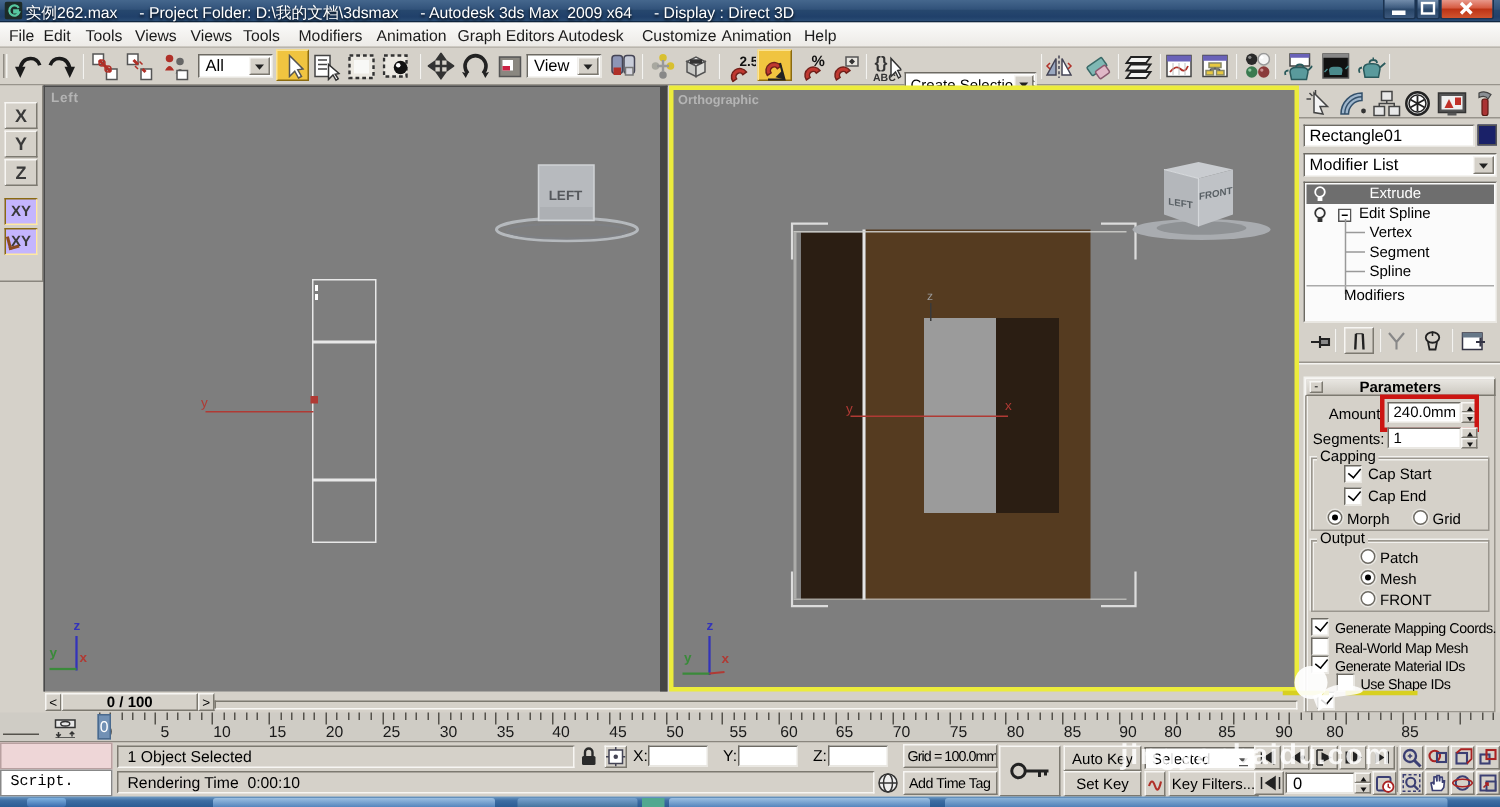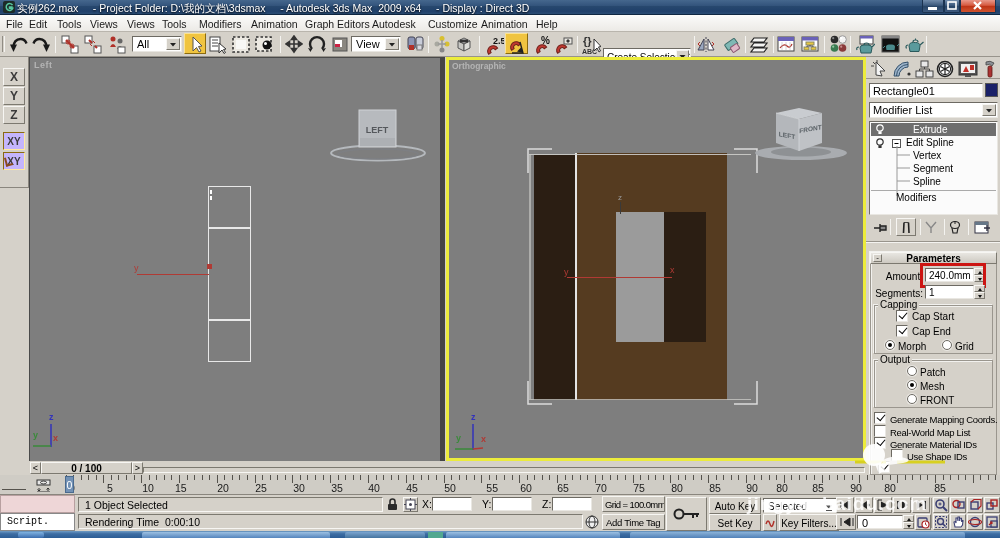--- a/index.html
+++ b/index.html
@@ -505,21 +505,21 @@
   <div class="abs rb" style="left:41px;top:309px"></div>
     <div class="abs" style="left:54px;top:310px">Patch</div>
   <div class="abs rb rbc" style="left:41px;top:323px"></div>
     <div class="abs" style="left:54px;top:324px">Mesh</div>
   <div class="abs rb" style="left:41px;top:337px"></div>
     <div class="abs" style="left:54px;top:338px">FRONT</div>
 
   <div class="abs cb cbc" style="left:8px;top:355px"></div>
     <div class="abs" style="left:24px;top:357px;font-size:9.5px;letter-spacing:-.3px;white-space:nowrap">Generate Mapping Coords.</div>
   <div class="abs cb" style="left:8px;top:368px"></div>
-    <div class="abs" style="left:24px;top:370px;font-size:9.5px;letter-spacing:-.3px;white-space:nowrap">Real-World Map List</div>
+    <div class="abs" style="left:24px;top:370px;font-size:9.5px;letter-spacing:-.3px;white-space:nowrap">Real-World Map Mesh</div>
   <div class="abs cb cbc" style="left:8px;top:380px"></div>
     <div class="abs" style="left:24px;top:382px;font-size:9.5px;letter-spacing:-.3px;white-space:nowrap">Generate Material IDs</div>
   <div class="abs cb" style="left:25px;top:392px"></div>
     <div class="abs" style="left:41px;top:394px;font-size:9.5px;letter-spacing:-.3px;white-space:nowrap">Use Shape IDs</div>
   <div class="abs cb cbc" style="left:12px;top:404px"></div>
 </div>
 
 <div id="timeslider" class="abs">
   <div class="abs raised" style="left:1px;top:0px;width:11px;height:12px;text-align:center;line-height:10px;font-size:9px">&lt;</div>
   <div class="abs raised" style="left:12px;top:0px;width:91px;height:12px;text-align:center;line-height:11px;font-weight:bold;font-size:10px">0 / 100</div>
@@ -653,21 +653,21 @@
     <div class="tick" style="left:950.0px;height:5px"></div>
     <div class="tick" style="left:957.6px;height:5px"></div>
     <div class="tick" style="left:965.1px;height:5px"></div>
     <div class="tick" style="left:972.7px;height:8px"></div>
     <div class="tick" style="left:980.3px;height:5px"></div>
     <div class="tick" style="left:987.8px;height:5px"></div>
     <div class="tick" style="left:995.4px;height:5px"></div>
     <div class="ruln" style="left:62px;top:7px;width:20px;text-align:center">0</div>
     <div class="ruln" style="left:100px;top:7px;width:20px;text-align:center">5</div>
     <div class="ruln" style="left:138px;top:7px;width:20px;text-align:center">10</div>
-    <div class="ruln" style="left:175px;top:7px;width:20px;">15</div>
+    <div class="ruln" style="left:175px;top:7px;width:20px;text-align:center">15</div>
     <div class="ruln" style="left:213px;top:7px;width:20px;text-align:center">20</div>
     <div class="ruln" style="left:251px;top:7px;width:20px;text-align:center">25</div>
     <div class="ruln" style="left:289px;top:7px;width:20px;text-align:center">30</div>
     <div class="ruln" style="left:327px;top:7px;width:20px;text-align:center">35</div>
     <div class="ruln" style="left:364px;top:7px;width:20px;text-align:center">40</div>
     <div class="ruln" style="left:402px;top:7px;width:20px;text-align:center">45</div>
     <div class="ruln" style="left:440px;top:7px;width:20px;text-align:center">50</div>
     <div class="ruln" style="left:478px;top:7px;width:20px;text-align:right">55</div>
     <div class="ruln" style="left:516px;top:7px;width:20px;text-align:center">60</div>
     <div class="ruln" style="left:553px;top:7px;width:20px;text-align:center">65</div>

